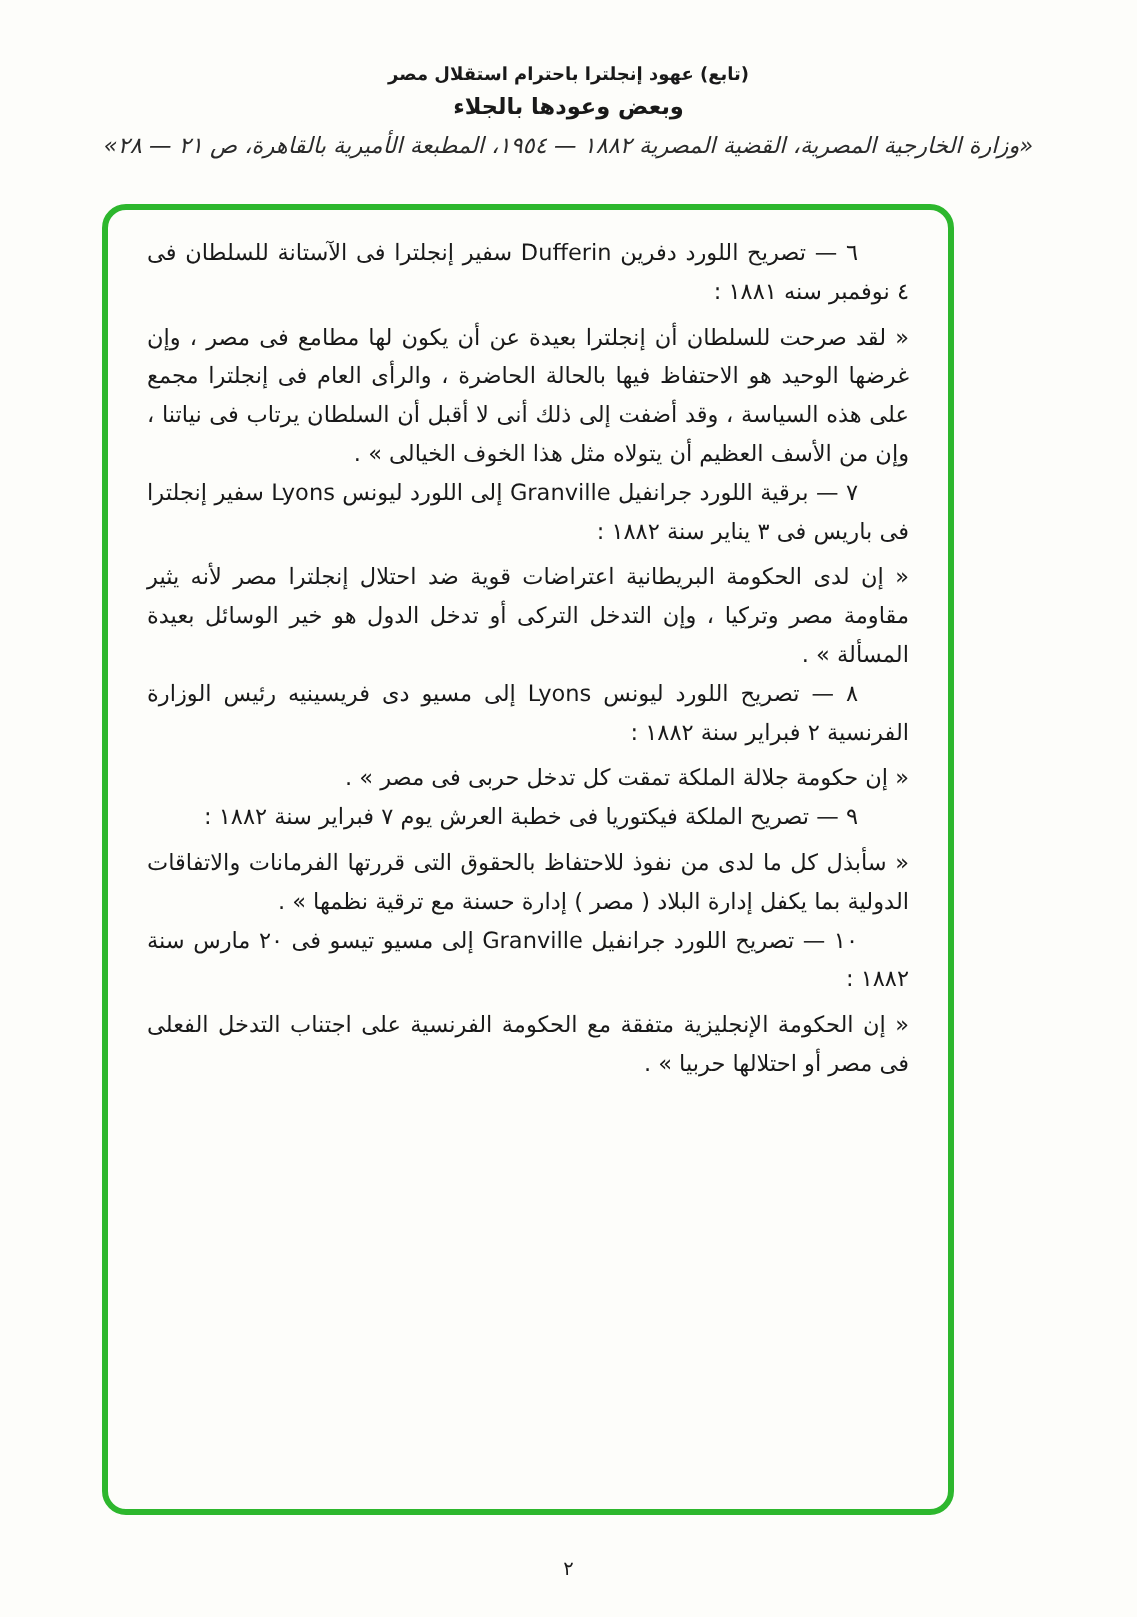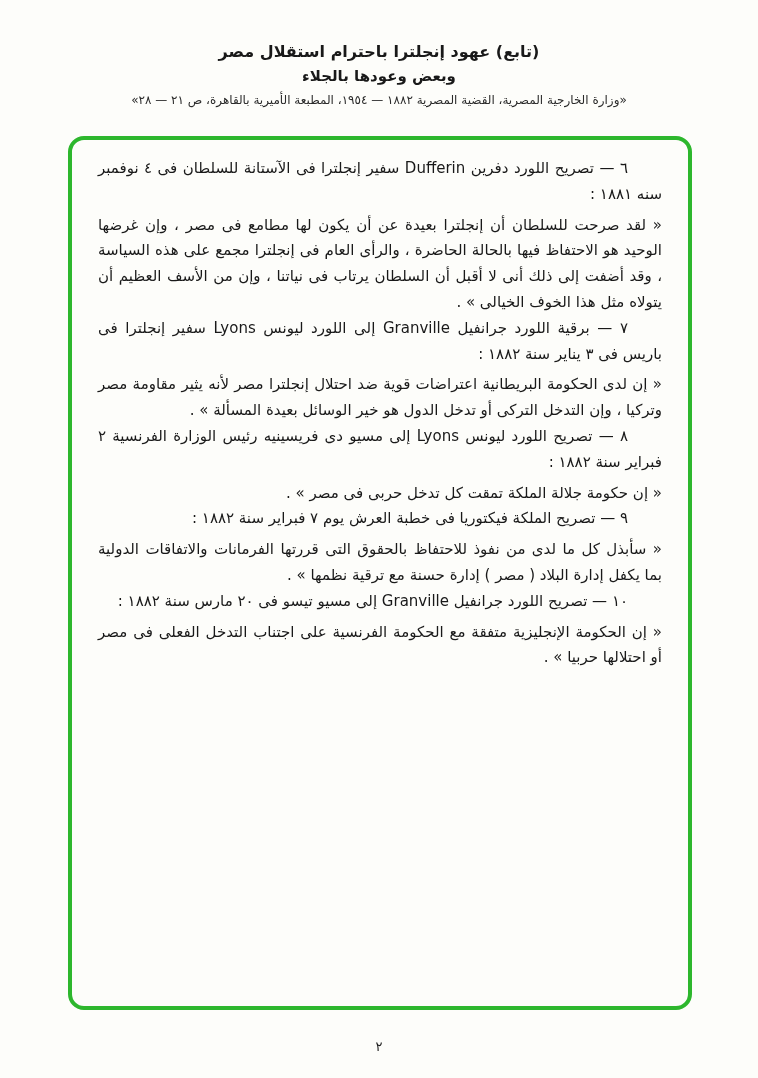--- a/index.html
+++ b/index.html
@@ -16,40 +16,41 @@
     font-family: "DejaVu Sans", sans-serif;
     color: #191919;
     direction: rtl;
     overflow: hidden;
   }
   .page-header {
     text-align: center;
     padding-top: 42px;
   }
   .title-1 {
-    font-size: 16px;
+    font-size: 12px;
     font-weight: bold;
     margin: 0 0 6px 0;
   }
   .title-2 {
     font-size: 15px;
     font-weight: bold;
     margin: 0 0 8px 0;
   }
   .source {
-    font-size: 12px;
+    font-size: 15px;
     color: #2a2a2a;
     margin: 4px auto;
     letter-spacing: 0.2px;
+    font-style: italic;
   }
   .green-box {
     position: absolute;
     left: 68px;
     top: 136px;
-    width: 624px;
+    width: 568px;
     height: 874px;
     box-sizing: border-box;
     border: 4px solid #2db72d;
     border-radius: 16px;
     padding: 14px 26px 10px 26px;
     overflow: hidden;
   }
   .entry { margin: 0; }
   .entry p {
     margin: 0;

